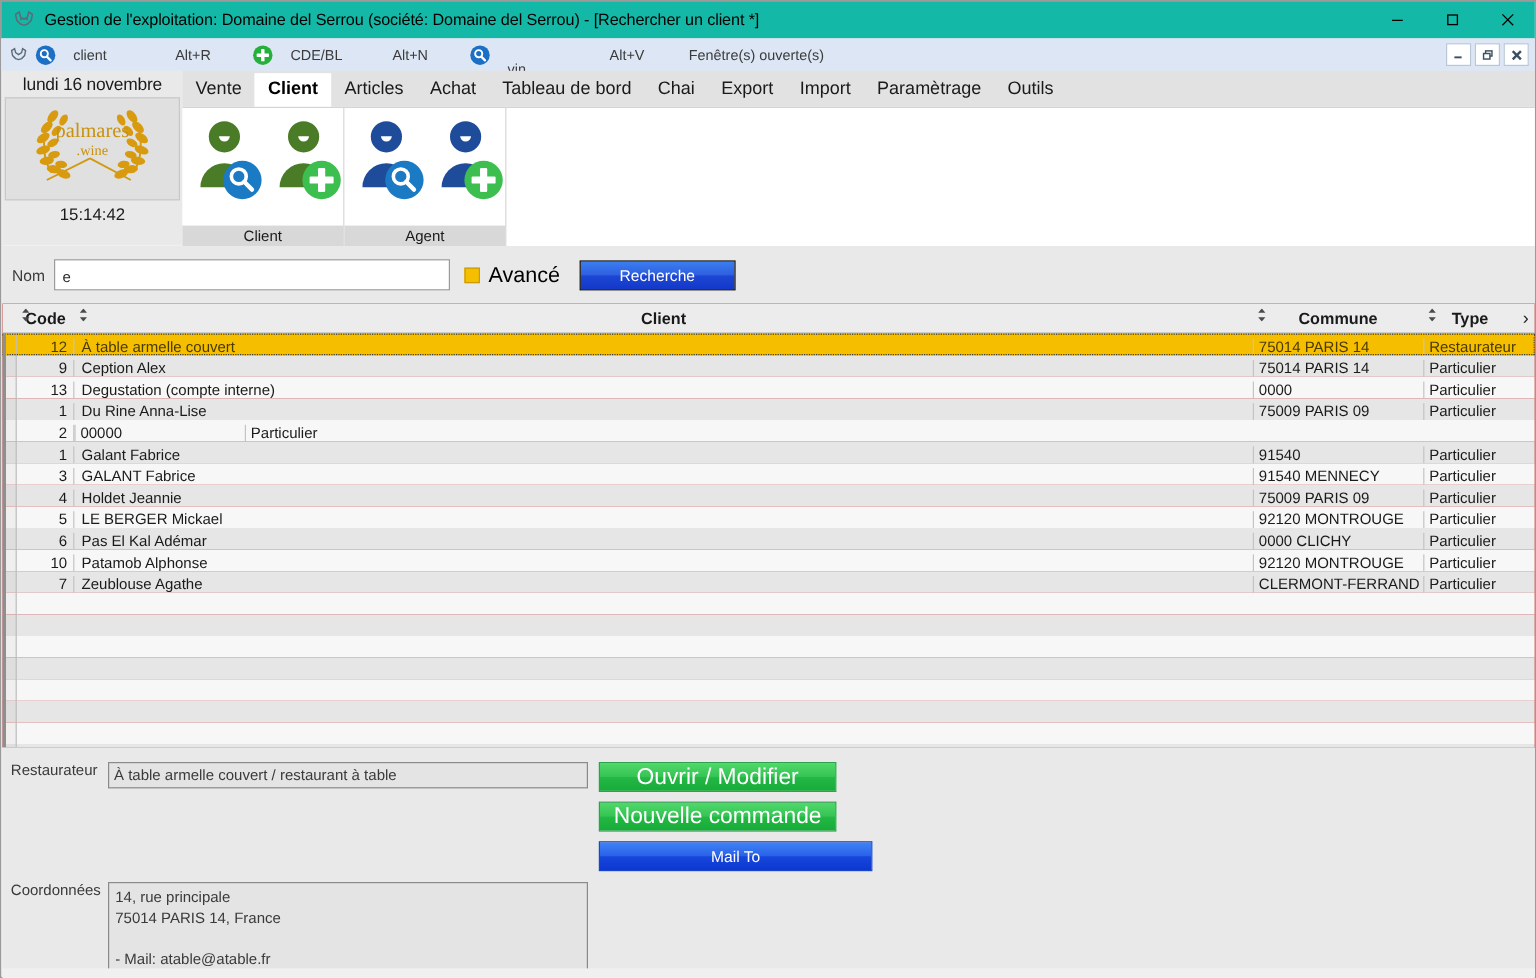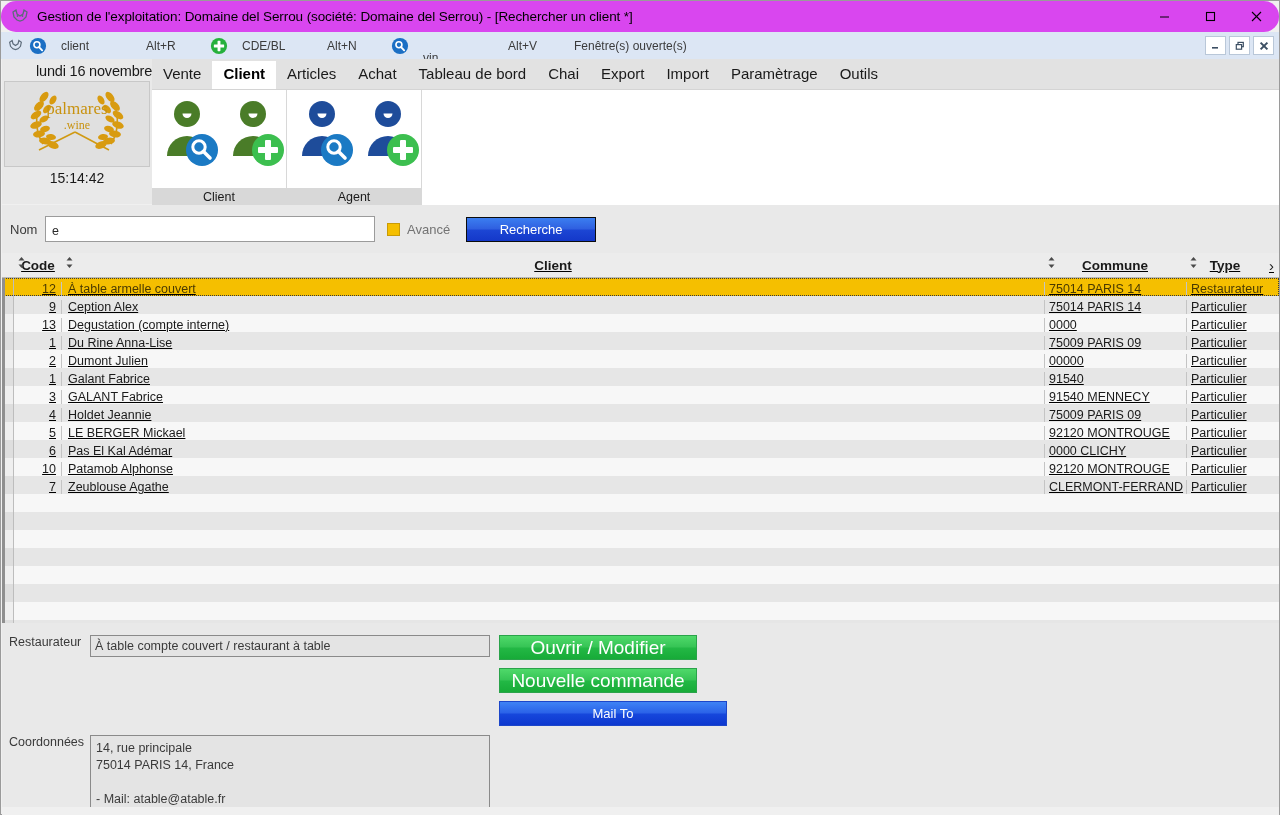--- a/index.html
+++ b/index.html
@@ -14,22 +14,22 @@
     position: relative;
     width: 1280px; height: 815px;
     background: #f0f0f0;
     border: 1px solid #9a9a9a;
     box-sizing: border-box;
   }
 
   
   .titlebar {
     position: absolute; left: 0; top: 0; width: 1278px; height: 31px;
-    background: #d946ef;
-    display: flex; align-items: center; border-radius: 15px;
+    background: #14b8a6;
+    display: flex; align-items: center;
   }
   .title-logo {
     width: 22px; height: 22px; margin-left: 8px; margin-right: 6px;
     flex: none; display: flex; align-items: center; justify-content: center;
   }
   .title-text {
     font-size: 13.5px; color: #000000; white-space: nowrap;
     letter-spacing: -0.1px;
   }
   .winbtns { margin-left: auto; display: flex; height: 31px; }
@@ -55,21 +55,21 @@
     display: flex; align-items: center; justify-content: center;
     font-size: 10px; color: #3c4f63; line-height: 1;
   }
 
   
   .leftpanel {
     position: absolute; left: 1px; top: 58px; width: 150px; height: 145px;
     background: #e9e9e9;
   }
   .datetext {
-    text-align: right; font-size: 14.5px; color: #1a1a1a;
+    text-align: center; font-size: 14.5px; color: #1a1a1a;
     padding-top: 4px; letter-spacing: -0.2px;
   }
   .logo-box {
     width: 146px; height: 86px; margin: 2px auto 0; background: #e0e0e0;
     border: 1px solid #c8c8c8; box-sizing: border-box;
     display: flex; align-items: center; justify-content: center;
   }
   .timetext {
     text-align: center; font-size: 14px; color: #1a1a1a; padding-top: 3px;
   }
@@ -117,32 +117,32 @@
     width: 330px; height: 26px; background: #ffffff;
     border: 1px solid #9b9b9b; box-sizing: border-box;
     font-size: 12.5px; color: #2a2a2a; padding: 4px 0 0 6px;
     margin-left: 3px;
   }
   .avance-wrap { display: flex; align-items: center; margin-left: 12px; gap: 7px; }
   .chk-yellow {
     width: 13px; height: 13px; background: #f5bf00; border: 1px solid #c99b06;
     box-sizing: border-box;
   }
-  .avance-lbl { font-size: 13px; color: #737373; }
+  .avance-lbl { font-size: 18px; color: #000000; }
   .btn-recherche {
     width: 130px; height: 25px; margin-left: 16px;
     background: linear-gradient(180deg,#3b7ef0 0%, #2f5fe0 48%, #1c46d4 52%, #1438c9 100%);
     border: 1px solid #0c0c0c; box-sizing: border-box;
     color: #ffffff; font-size: 13px; display: flex; align-items: center; justify-content: center;
   }
 
   
   .grid {
     position: absolute; left: 1px; top: 252px; width: 1277px; height: 370px;
-    background: #b91c1c; overflow: hidden; text-decoration: underline;
+    background: #b91c1c; overflow: hidden;
   }
   .grid-header {
     display: flex; height: 25px; background: #ececec;
     border-bottom: 1px solid #b9b9b9; box-sizing: border-box;
     font-size: 13.5px; color: #1a1a1a; font-weight: bold;
   }
   .gh { display: flex; align-items: center; box-sizing: border-box; position: relative; }
   .gh .sorticon {
     font-size: 8px; color: #555; line-height: 7px; padding-left: 4px;
     display: flex; flex-direction: column; position: absolute; left: 0; top: 4px;
@@ -496,21 +496,20 @@
           <div class="cell mark c-mark"></div>
           <div class="cell code c-code">1</div>
           <div class="cell client c-client">Du Rine Anna-Lise</div>
           <div class="cell commune c-commune">75009 PARIS 09</div>
           <div class="cell type c-type">Particulier</div>
           <div class="cell more c-more"></div>
         </div>
         <div class="grow odd">
           <div class="cell mark c-mark"></div>
           <div class="cell code c-code">2</div>
-          <div class="cell client c-client">Dumont Julien</div>
           <div class="cell commune c-commune">00000</div>
           <div class="cell type c-type">Particulier</div>
           <div class="cell more c-more"></div>
         </div>
         <div class="grow even">
           <div class="cell mark c-mark"></div>
           <div class="cell code c-code">1</div>
           <div class="cell client c-client">Galant Fabrice</div>
           <div class="cell commune c-commune">91540</div>
           <div class="cell type c-type">Particulier</div>
@@ -628,21 +627,21 @@
           <div class="cell type c-type"></div>
           <div class="cell more c-more"></div>
         </div>
       </div>
   </div>
 
   <div class="detail">
 
     <div class="d-row" style="padding-top:12px;">
       <div class="d-label">Restaurateur</div>
-      <div class="d-field" style="width:400px; height:22px; padding:3px 0 0 4px;">À table compte couvert / restaurant à table</div>
+      <div class="d-field" style="width:400px; height:22px; padding:3px 0 0 4px;">À table armelle couvert / restaurant à table</div>
       <div style="margin-left:9px; display:flex; flex-direction:column; gap:8px;">
         <div class="btn-green">Ouvrir / Modifier</div>
         <div class="btn-green">Nouvelle commande</div>
         <div class="btn-blue">Mail To</div>
       </div>
     </div>
 
     <div class="d-row" style="margin-top:9px;">
       <div class="d-label">Coordonnées</div>
       <div class="d-field" style="width:400px; height:120px; padding:4px 0 0 5px; white-space:pre-wrap; line-height:17px;">14, rue principale

